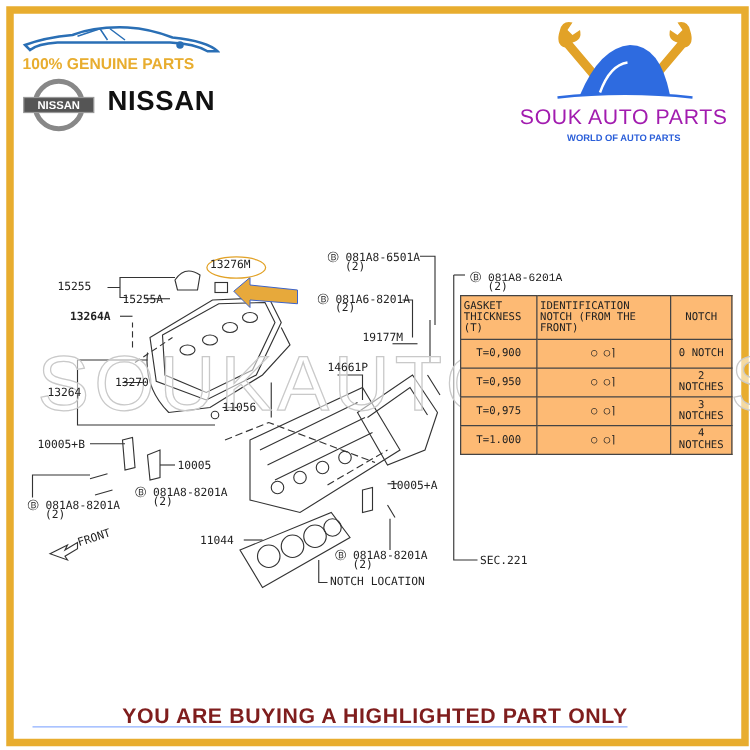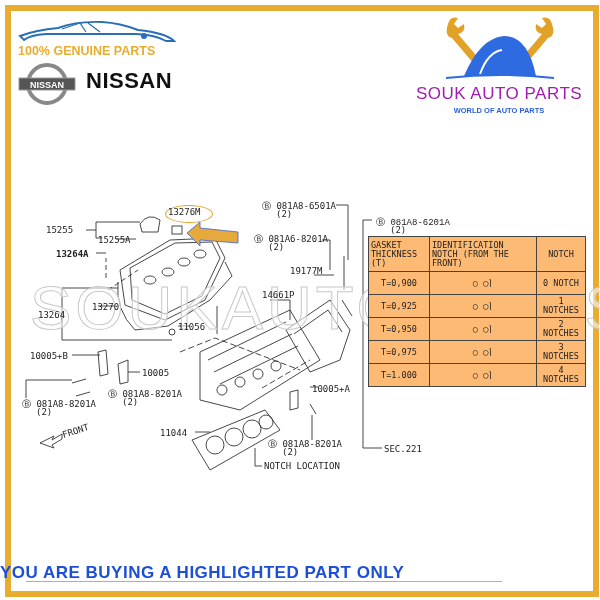--- a/index.html
+++ b/index.html
@@ -15,21 +15,21 @@
   .diagram { position: absolute; left: 0; top: 0; width: 600px; height: 600px; }
   .lbl { position: absolute; font: 9px "DejaVu Sans Mono", monospace; color: #222; white-space: nowrap; }
   .watermark { position: absolute; left: 30px; top: 272px; font: 62px "Liberation Sans", sans-serif; color: rgba(255,255,255,0.55); -webkit-text-stroke: 1px #c9c9c9; letter-spacing: 4px; white-space: nowrap; }
   table.gasket { position: absolute; left: 368px; top: 236px; border-collapse: collapse; font: 8.5px "DejaVu Sans Mono", monospace; color: #222; background: #fdba74; }
   table.gasket td, table.gasket th { border: 1px solid #444; padding: 0 2px; font-weight: normal; }
   table.gasket th { height: 34px; text-align: left; vertical-align: middle; line-height: 9px; }
   table.gasket th.notch-h { text-align: center; width: 44px; }
   table.gasket td { height: 22px; text-align: center; line-height: 9px; }
   table.gasket td.t { width: 56px; text-align: center; }
   table.gasket td.id { width: 102px; }
-  .footer { position: absolute; left: 0; top: 563px; width: 600px; text-align: left; font: bold 17px "Liberation Sans", sans-serif; color: #1d4ed8; letter-spacing: 0.5px; }
+  .footer { position: absolute; left: 0; top: 563px; width: 600px; text-align: center; font: bold 17px "Liberation Sans", sans-serif; color: #7f1d1d; letter-spacing: 0.5px; }
   .footer-line { position: absolute; left: 26px; top: 581px; width: 476px; height: 1px; background: #8fb0ff; }
   .highlight-ring { position: absolute; left: 165px; top: 205px; width: 46px; height: 16px; border: 1.5px solid #e2a227; border-radius: 50%; }
 </style>
 </head>
 <body>
 
 <div class="frame"></div>
 
 <svg class="car" width="160" height="26" viewBox="0 0 160 26">
   <path d="M4 16 Q20 10 42 8 Q60 1 86 2 Q104 3 122 10 Q150 13 158 21 L150 21 Q140 15 120 14 L30 14 Q14 15 8 20 Z" fill="none" stroke="#2a6fb5" stroke-width="2"></path>
@@ -166,25 +166,20 @@
     <th style="width:56px;">GASKET THICKNESS (T)</th>
     <th style="width:102px;">IDENTIFICATION NOTCH (FROM THE FRONT)</th>
     <th class="notch-h">NOTCH</th>
   </tr>
   <tr>
     <td class="t">T=0,900</td>
     <td class="id">○ ◯⌉</td>
     <td>0 NOTCH</td>
   </tr>
   <tr>
-    <td class="t">T=0,925</td>
-    <td class="id">○ ◯⌉</td>
-    <td>1 NOTCHES</td>
-  </tr>
-  <tr>
     <td class="t">T=0,950</td>
     <td class="id">○ ◯⌉</td>
     <td>2 NOTCHES</td>
   </tr>
   <tr>
     <td class="t">T=0,975</td>
     <td class="id">○ ◯⌉</td>
     <td>3 NOTCHES</td>
   </tr>
   <tr>

